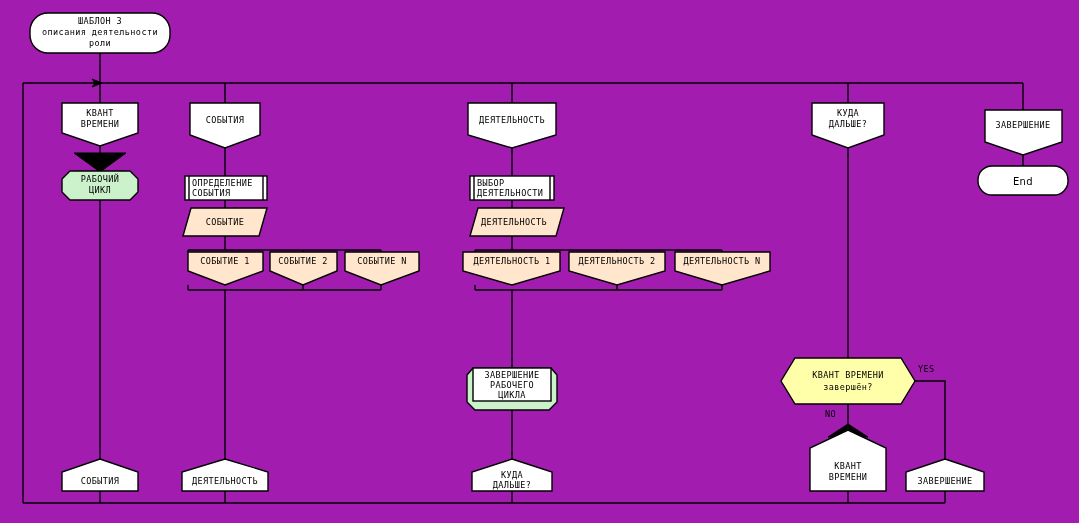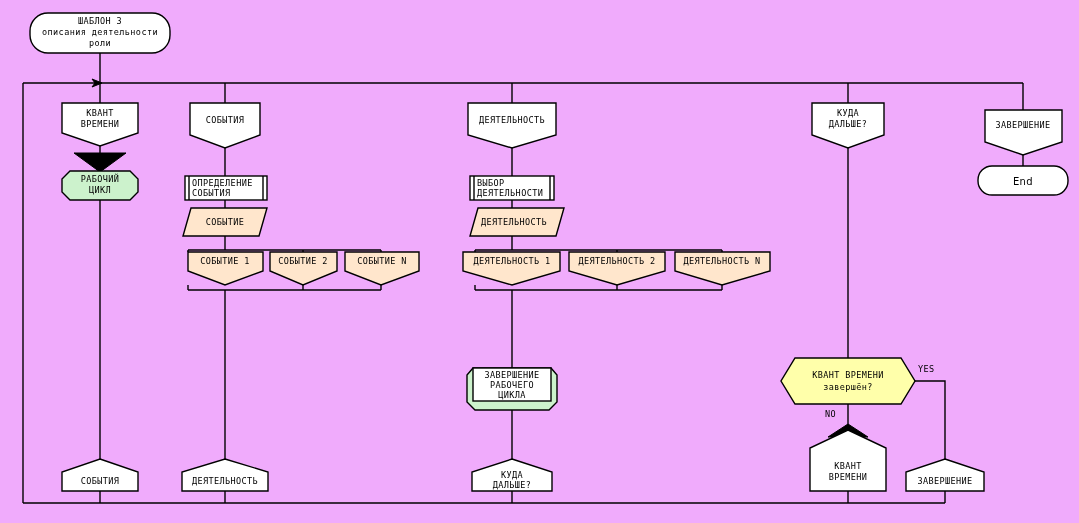--- a/index.html
+++ b/index.html
@@ -4,21 +4,21 @@
 <style>
   html, body {
     margin: 0;
     padding: 0;
     background: #ffffff;
   }
   #canvas {
     position: relative;
     width: 1079px;
     height: 523px;
-    background: #f0abfc;
+    background: #a21caf;
     overflow: hidden;
     font-family: "DejaVu Sans Mono", "Liberation Mono", monospace;
   }
   svg#flow {
     position: absolute;
     left: 0;
     top: 0;
     width: 1079px;
     height: 523px;
   }

